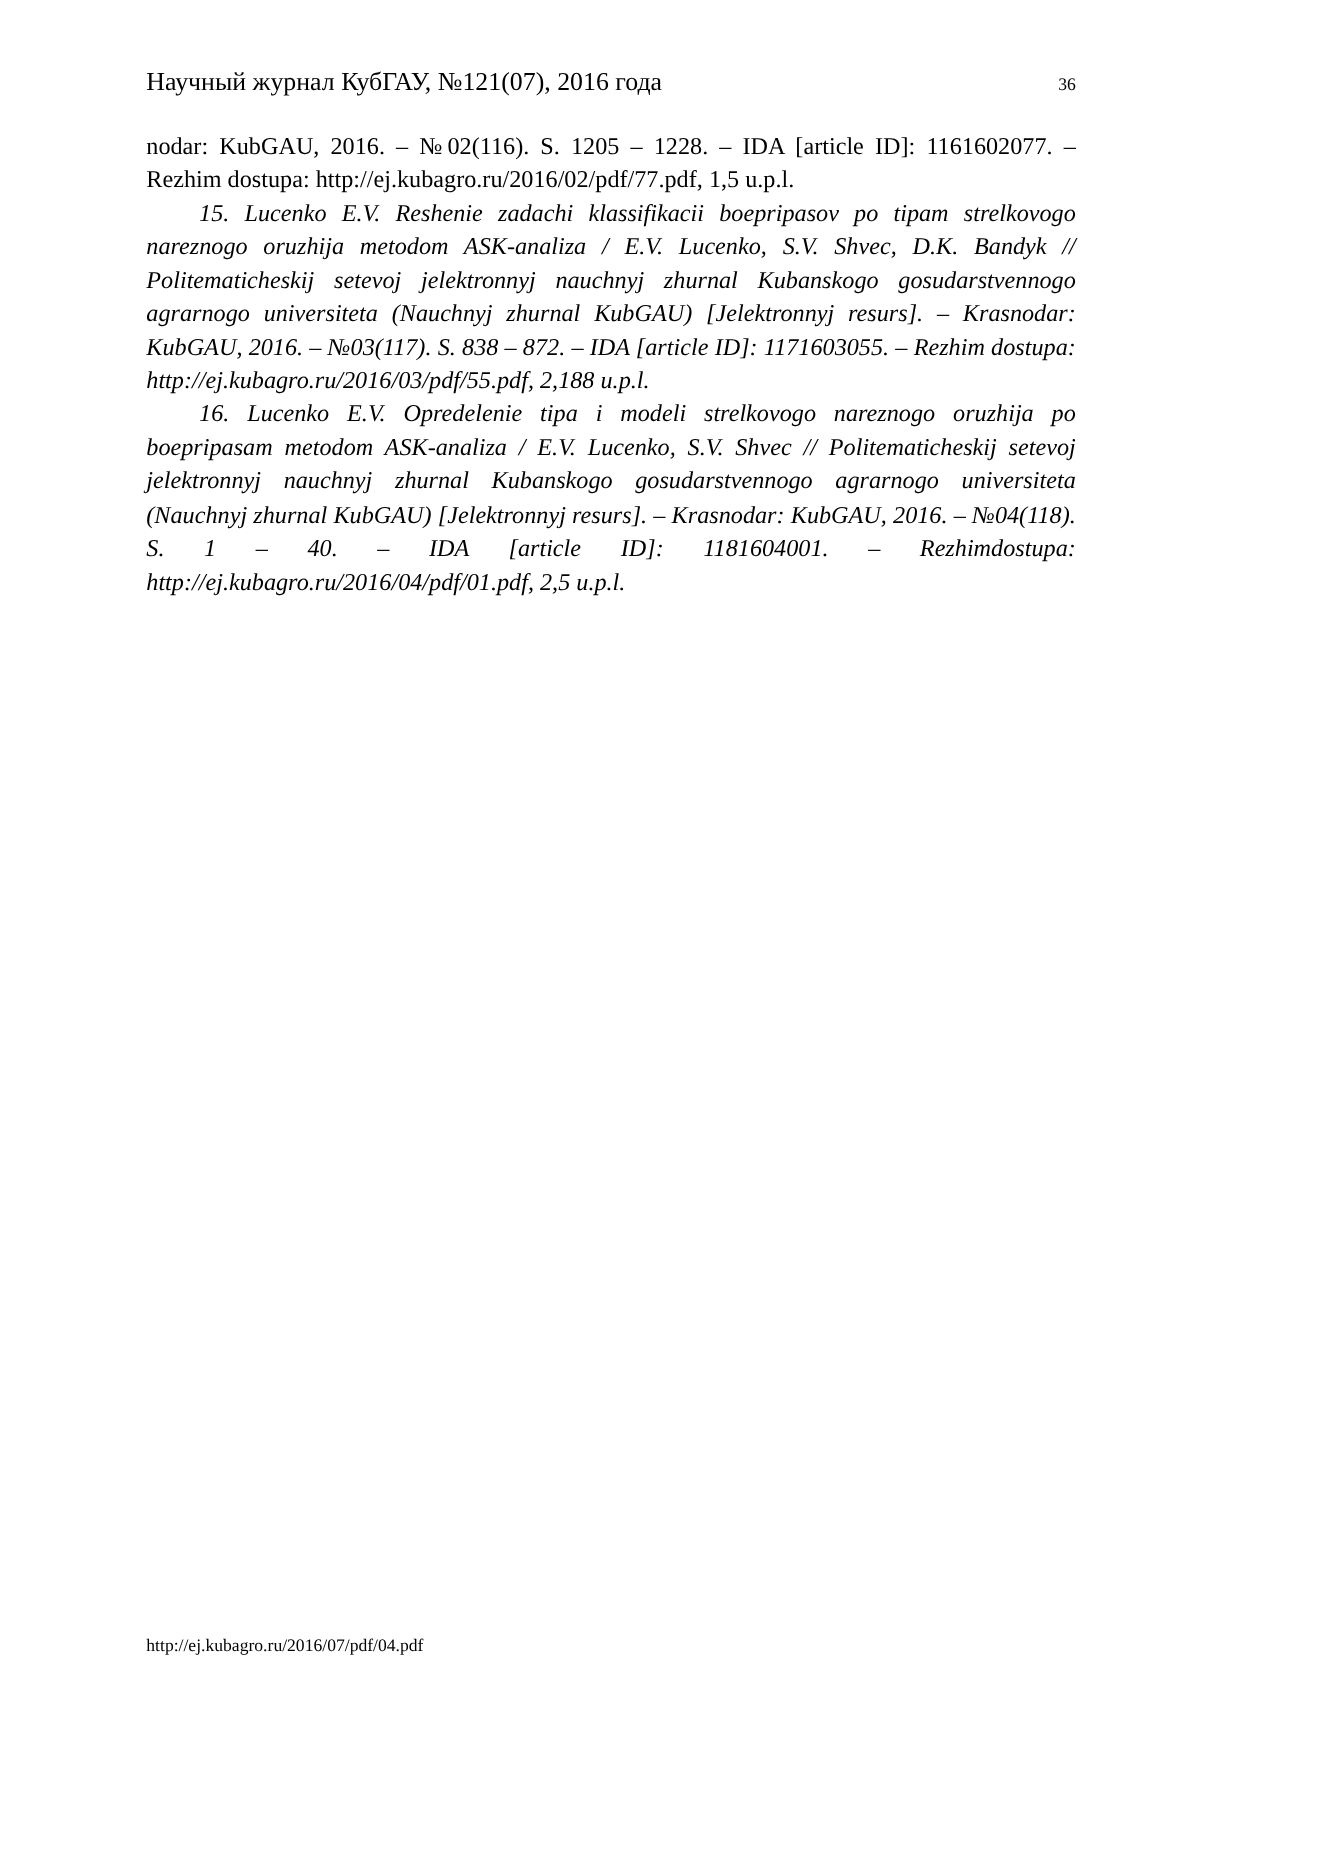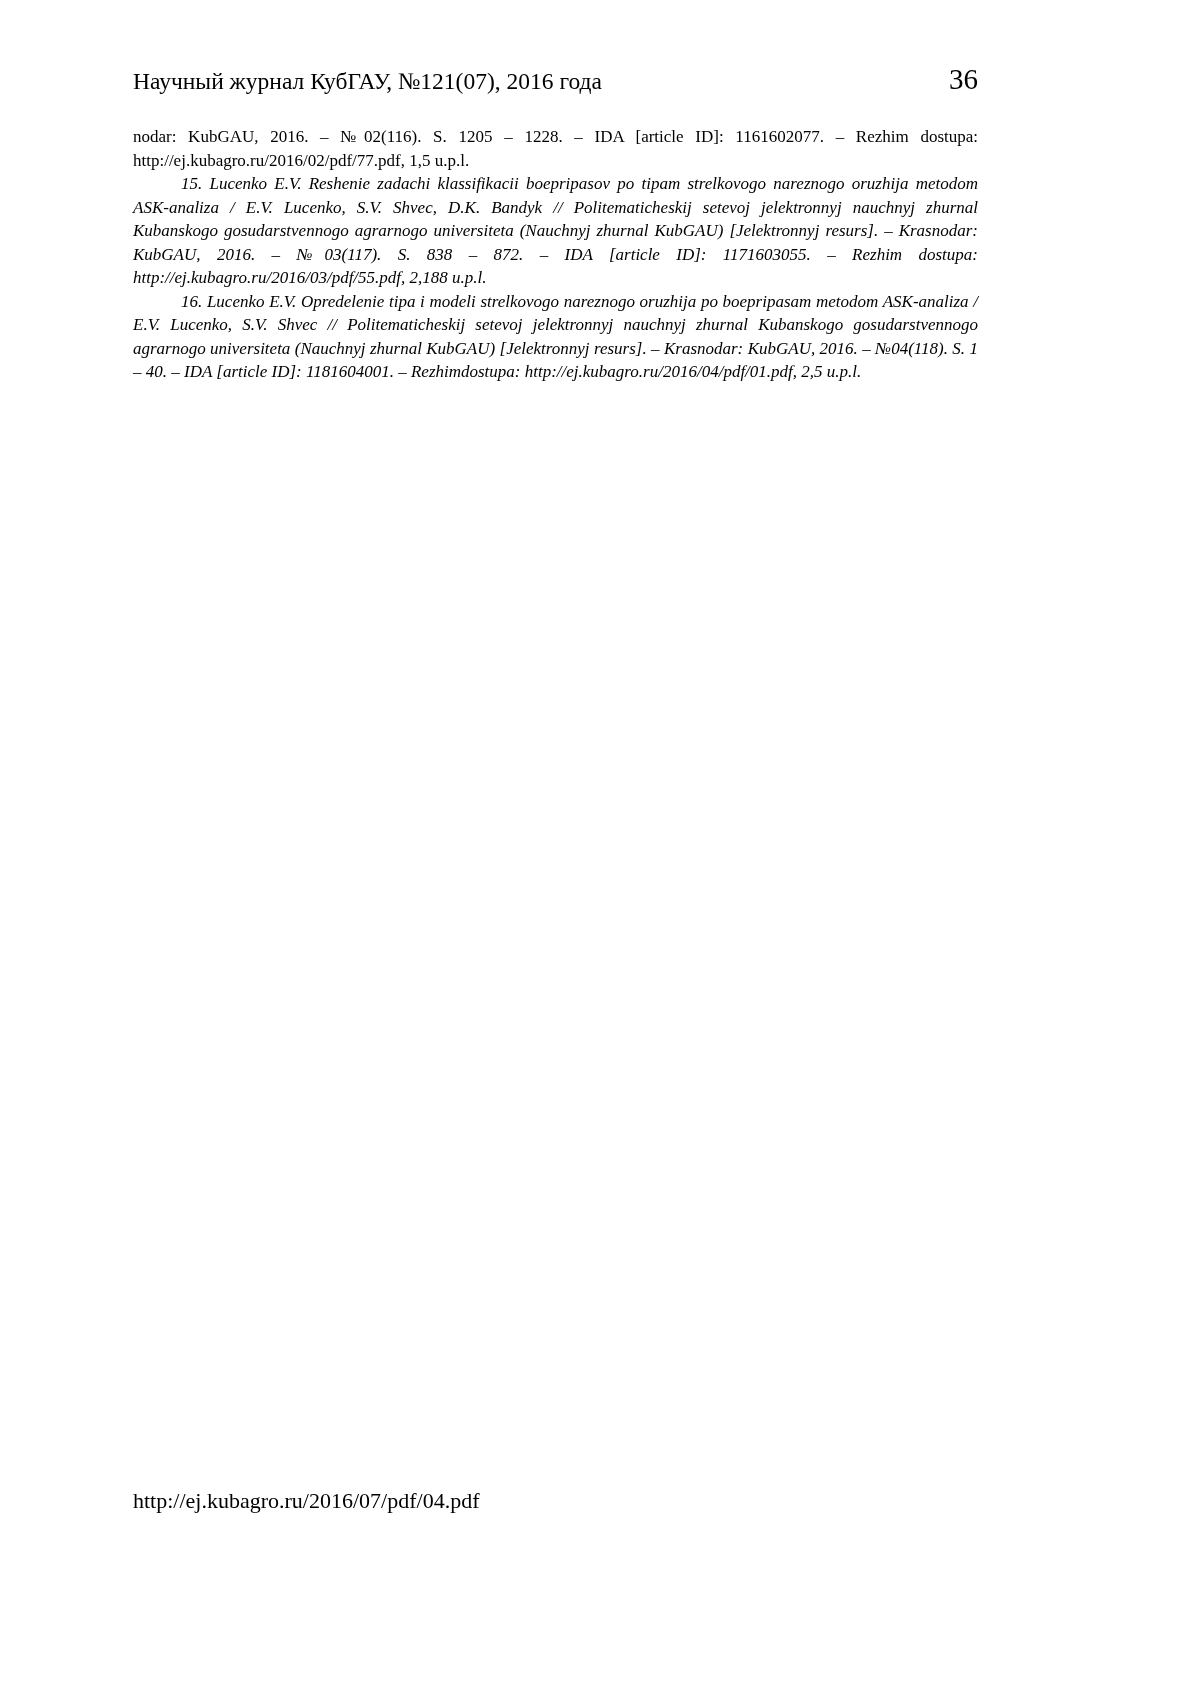--- a/index.html
+++ b/index.html
@@ -35,39 +35,39 @@
     align-items: baseline;
     justify-content: space-between;
     font-size: 23.5px;
     line-height: 1.35;
     margin-bottom: 26px;
   }
   .header-title {
     white-space: nowrap;
   }
   .page-number {
-    font-size: 29px;
+    font-size: 16px;
   }
   p.body-text {
-    font-size: 17px;
+    font-size: 22px;
     line-height: 1.385;
     margin: 0;
     text-align: justify;
     text-justify: inter-word;
     hyphens: manual;
   }
   p.body-text.indent {
     text-indent: 48px;
     font-style: italic;
   }
   .footer {
     position: absolute;
     left: 133px;
     top: 1487px;
-    font-size: 22px;
+    font-size: 16px;
     line-height: 1.3;
   }
 </style>
 </head>
 <body>
 
 <div class="page">
 
   <div class="content">
 

